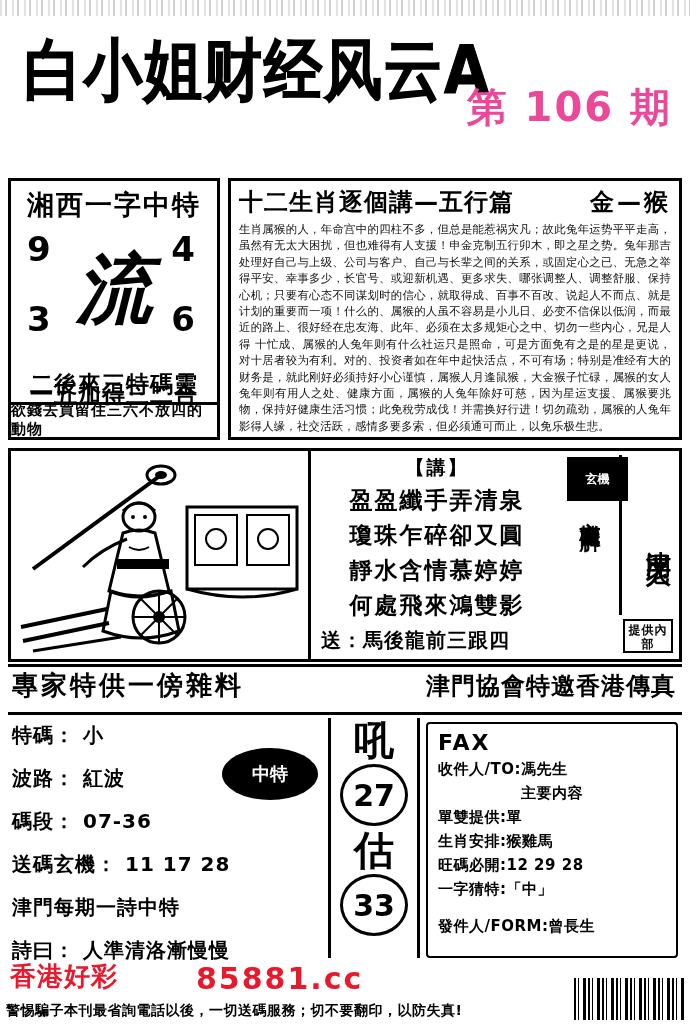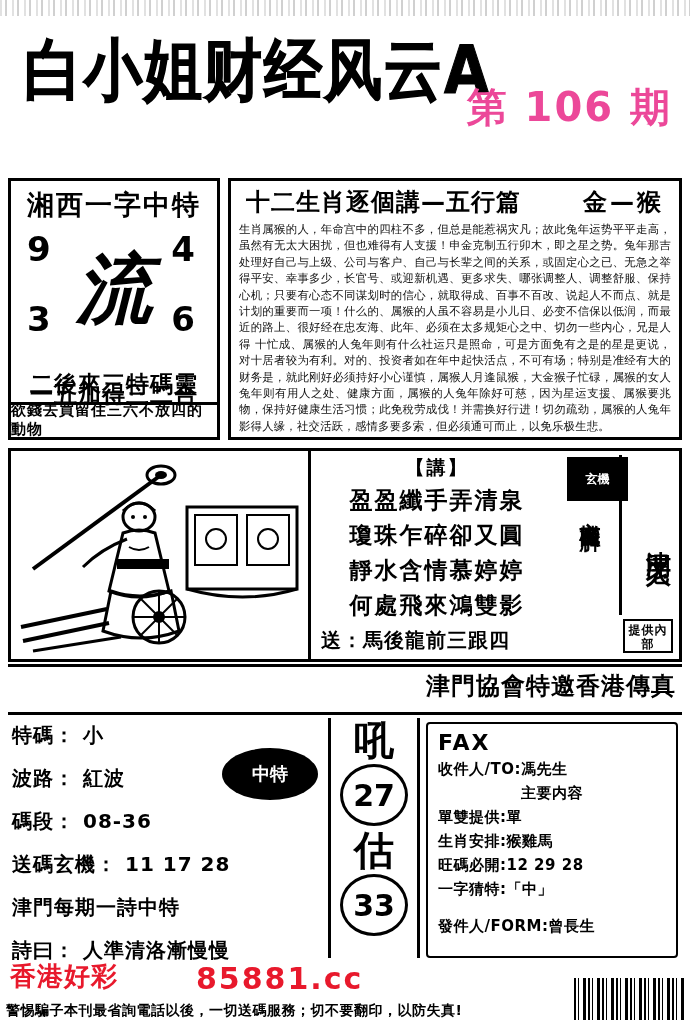--- a/index.html
+++ b/index.html
@@ -40,21 +40,21 @@
   .boxL .n4{position:absolute;right:22px;top:118px;font-size:34px;font-weight:bold;}
   .boxL .bigchar{position:absolute;left:0;top:58px;width:100%;text-align:center;
     font-family:"DejaVu Serif","Liberation Serif",serif;
     font-size:76px;font-weight:bold;font-style:italic;}
   .boxL .l1{position:absolute;left:0;top:168px;width:100%;text-align:center;font-size:23px;font-weight:bold;letter-spacing:1px;margin-top:20px;}
   .boxL .l2{position:absolute;left:0;top:198px;width:100%;text-align:center;font-size:23px;font-weight:bold;letter-spacing:1px;}
   .boxL .foot{position:absolute;left:0;bottom:2px;width:100%;height:30px;border-top:3px solid #000;
     display:flex;align-items:center;justify-content:center;font-size:15px;font-weight:bold;letter-spacing:1px;}
   .boxR{position:absolute;left:220px;top:0;width:454px;height:262px;border:3px solid #000;box-sizing:border-box;background:#fff;}
   .boxR .rhdr{position:absolute;top:4px;left:0;width:100%;height:34px;
-    display:flex;align-items:center;justify-content:space-between;padding:0 15px;box-sizing:border-box;}
+    display:flex;align-items:center;justify-content:space-between;padding:0 8px;box-sizing:border-box;}
   .boxR .rhdr .t{font-size:24px;font-weight:bold;letter-spacing:1px;}
   .boxR .rhdr .t2{font-size:24px;font-weight:bold;letter-spacing:3px;}
   .boxR .body{position:absolute;top:40px;left:8px;right:8px;bottom:6px;
     font-family:"DejaVu Sans","Liberation Sans",sans-serif;
     font-size:11.4px;line-height:16.4px;text-align:justify;letter-spacing:.2px;color:#111;}
   
   .midrow{position:absolute;top:448px;left:8px;width:674px;height:214px;border:3px solid #000;box-sizing:border-box;}
   .illus{position:absolute;left:0;top:0;width:300px;height:208px;border-right:3px solid #000;box-sizing:border-box;overflow:hidden;}
   .verse{position:absolute;left:304px;top:0;width:244px;height:208px;}
   .verse .vh{text-align:center;font-size:19px;font-weight:bold;margin-top:4px;letter-spacing:2px;}
@@ -189,30 +189,31 @@
     </div>
 
     <div class="seal">玄機</div>
     <div class="xuanji">玄機圖解</div>
     <div class="laoren">津門老人</div>
     <div class="tigong">提供內部</div>
   </div>
 
   <div class="hr" style="top:664px;"></div>
   <div class="bannerrow">
+    <div class="bl">專家特供一傍雜料</div>
     <div class="br">津門協會特邀香港傳真</div>
   </div>
   <div class="hr" style="top:712px;"></div>
 
   <div class="botrow">
 
     <div class="leftlist">
       <div class="row">特碼： 小</div>
       <div class="row">波路： 紅波</div>
-      <div class="row">碼段： 08-36</div>
+      <div class="row">碼段： 07-36</div>
       <div class="row">送碼玄機： 11 17 28</div>
       <div class="row">津門每期一詩中特</div>
       <div class="row">詩曰： 人準清洛漸慢慢</div>
     </div>
 
     <div class="stamp">中特</div>
 
     <div class="midcol">
       <div class="big">吼</div>
       <div class="circ">27</div>

